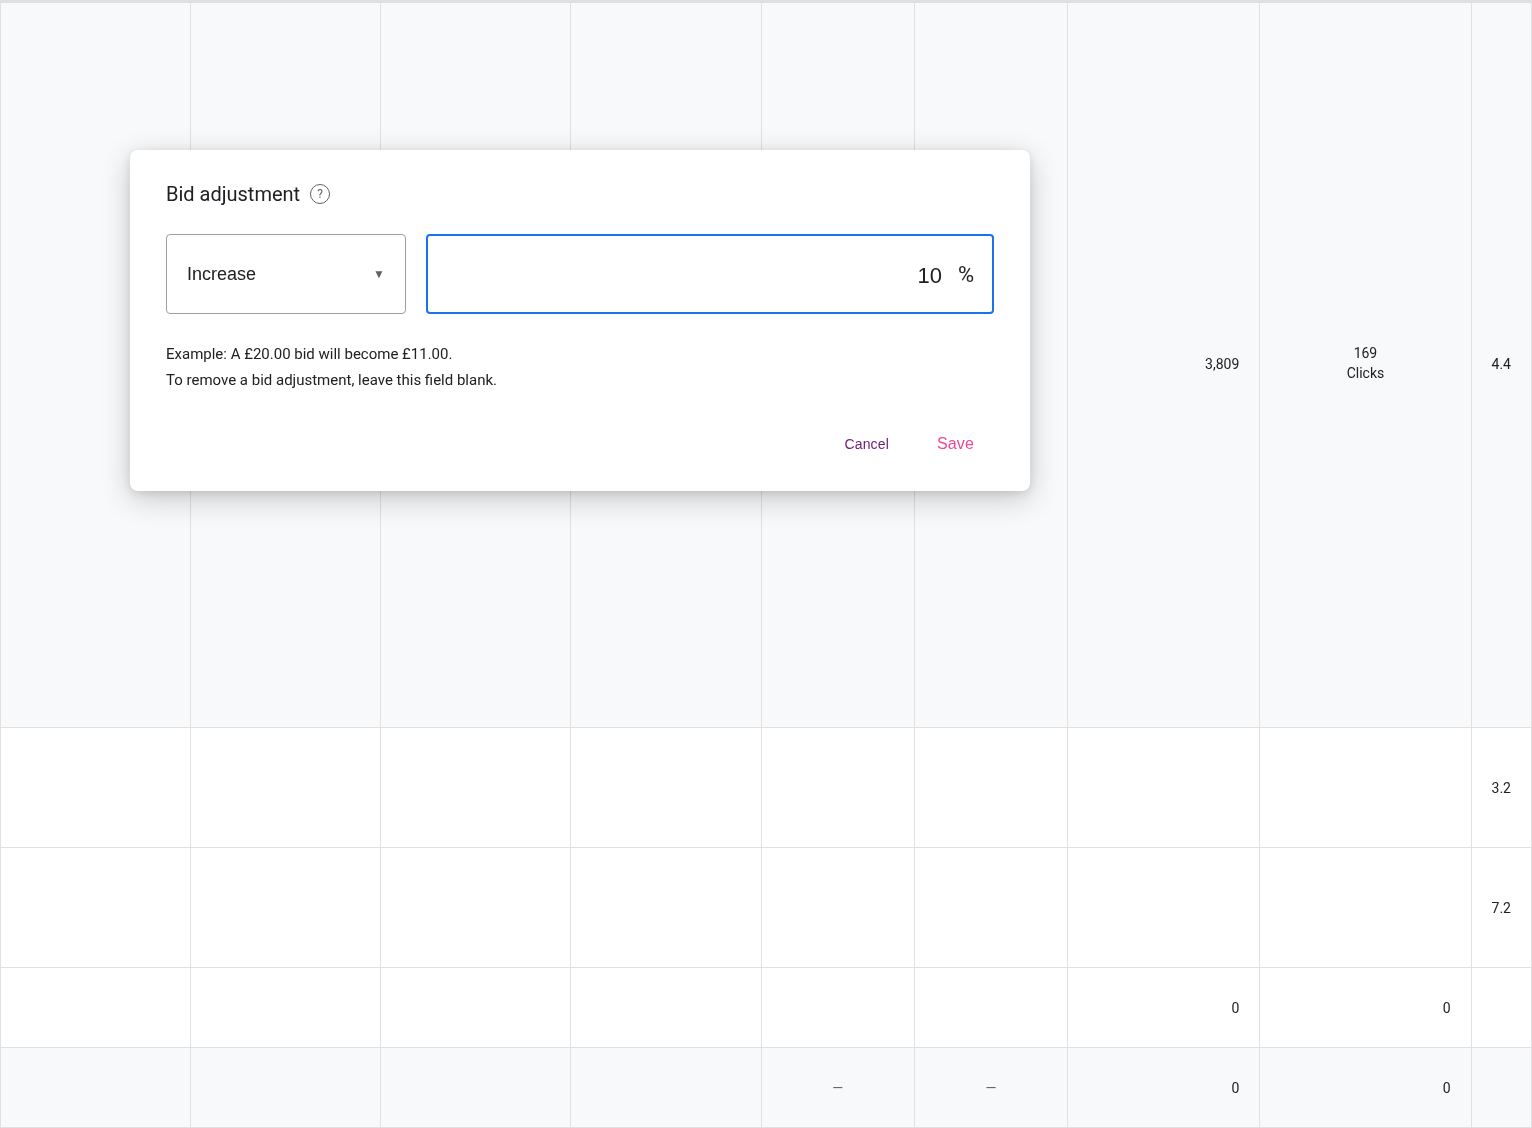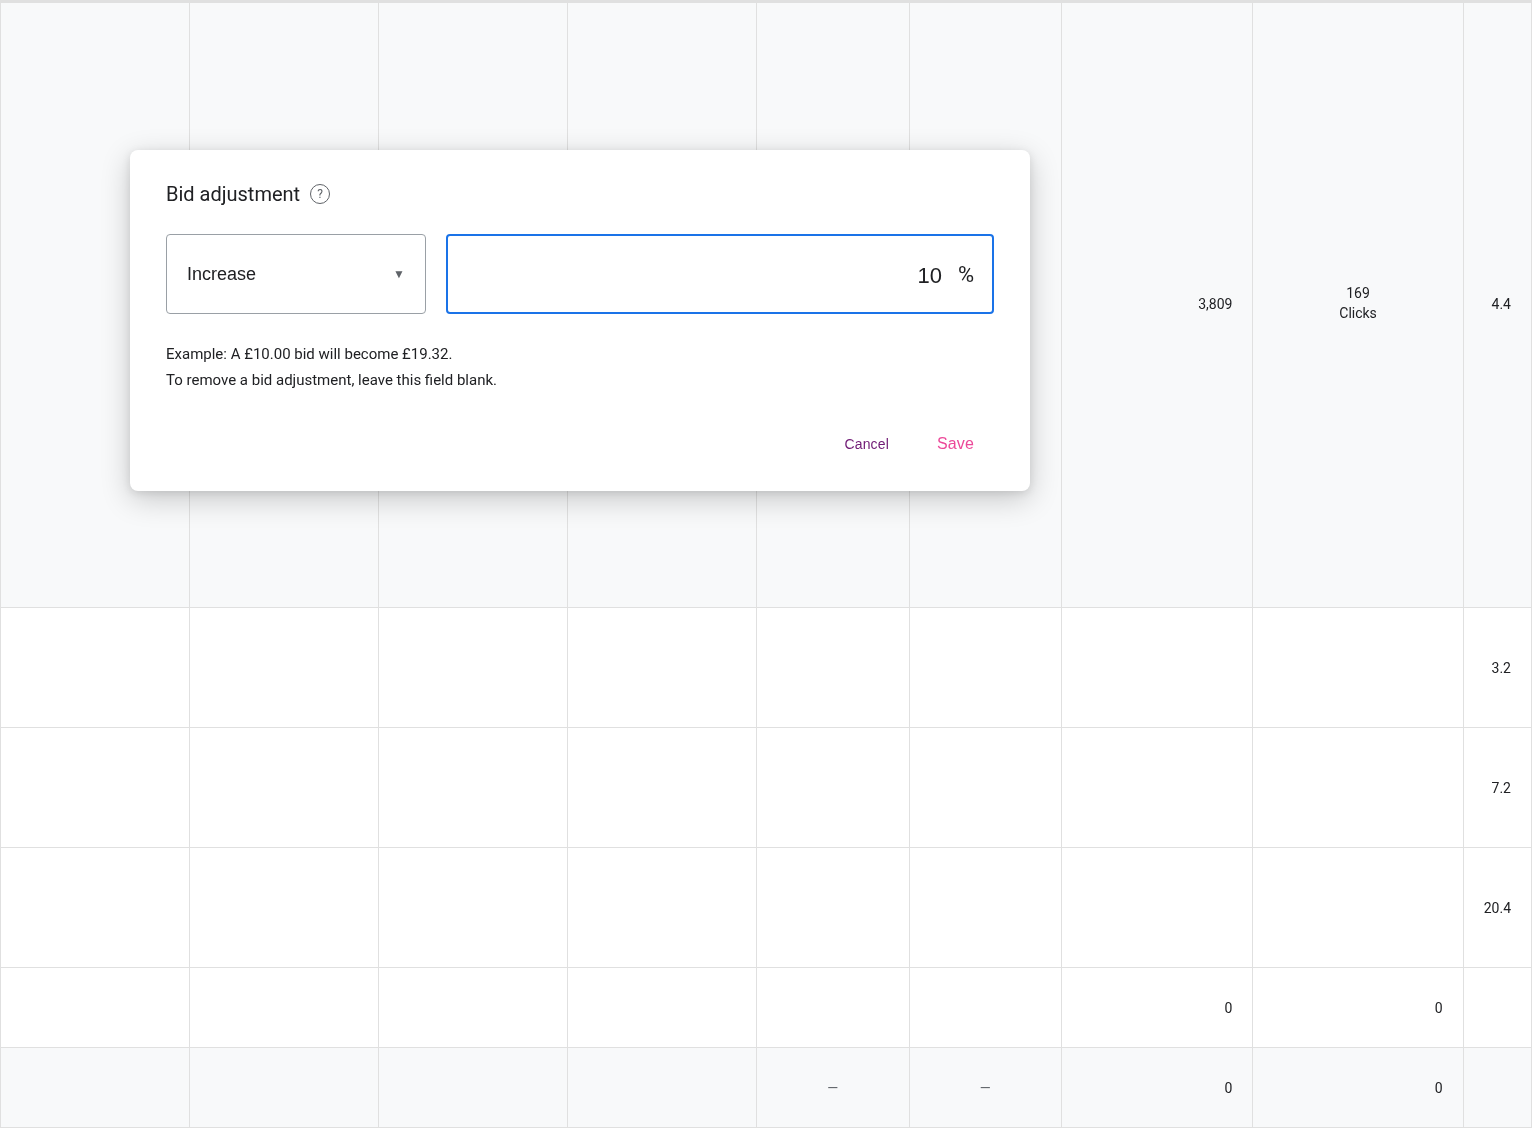--- a/index.html
+++ b/index.html
@@ -99,21 +99,21 @@
     }
 
     .controls-row {
       display: flex;
       gap: 20px;
       margin-bottom: 28px;
       align-items: stretch;
     }
 
     .dropdown-btn {
-      width: 260px;
+      width: 240px;
       height: 80px;
       border: 1.5px solid #9aa0a6;
       border-radius: 4px;
       background: #fff;
       display: flex;
       align-items: center;
       justify-content: space-between;
       padding: 0 20px;
       cursor: pointer;
       font-size: 18px;
@@ -245,31 +245,20 @@
         <td style="background:#fff;"></td>
         <td style="background:#fff;"></td>
         <td style="background:#fff;"></td>
         <td style="background:#fff;"></td>
         <td style="background:#fff;"></td>
         <td style="background:#fff;"></td>
         <td style="background:#fff;"></td>
         <td style="background:#fff;" class="num">7.2</td>
       </tr>
 
-      <tr>
-        <td style="background:#fff; height:120px;"></td>
-        <td style="background:#fff;"></td>
-        <td style="background:#fff;"></td>
-        <td style="background:#fff;"></td>
-        <td style="background:#fff;"></td>
-        <td style="background:#fff;"></td>
-        <td style="background:#fff;"></td>
-        <td style="background:#fff;"></td>
-        <td style="background:#fff;" class="num">20.4</td>
-      </tr>
 
       <tr>
         <td style="background:#fff; height:80px;"></td>
         <td style="background:#fff;"></td>
         <td style="background:#fff;"></td>
         <td style="background:#fff;"></td>
         <td style="background:#fff;"></td>
         <td style="background:#fff;"></td>
         <td style="background:#fff;" class="num">0</td>
         <td style="background:#fff;" class="num">0</td>
@@ -302,21 +291,21 @@
       <span>Increase</span>
       <span class="chevron">▼</span>
     </button>
     <div class="percent-input-wrapper">
       <input class="percent-input" type="text" value="10" style="">
       <span class="percent-suffix">%</span>
     </div>
   </div>
 
   <div class="example-text">
-    <div>Example: A £10.00 bid will become £19.32.</div>
+    <div>Example: A £20.00 bid will become £11.00.</div>
     <div>To remove a bid adjustment, leave this field blank.</div>
   </div>
 
   <div class="modal-actions">
     <button class="btn-cancel">Cancel</button>
     <button class="btn-save">Save</button>
   </div>
 </div>
 
 </body></html>

